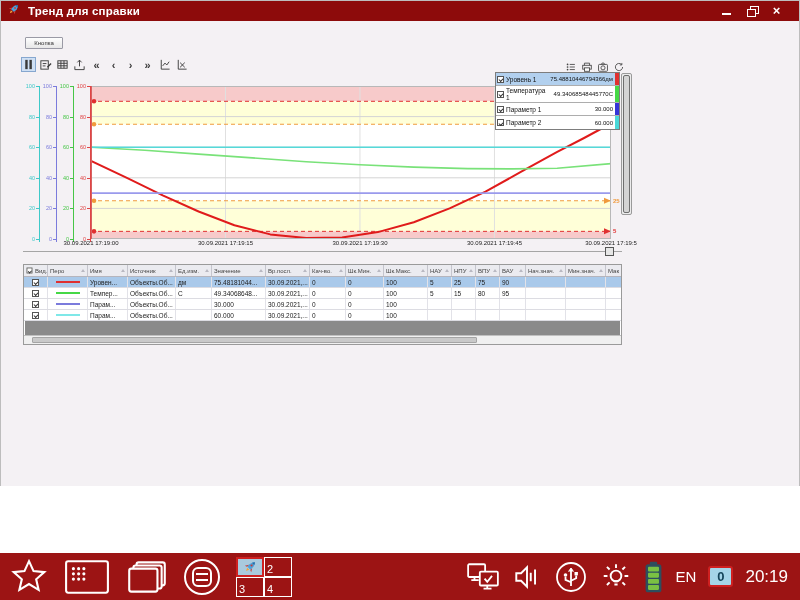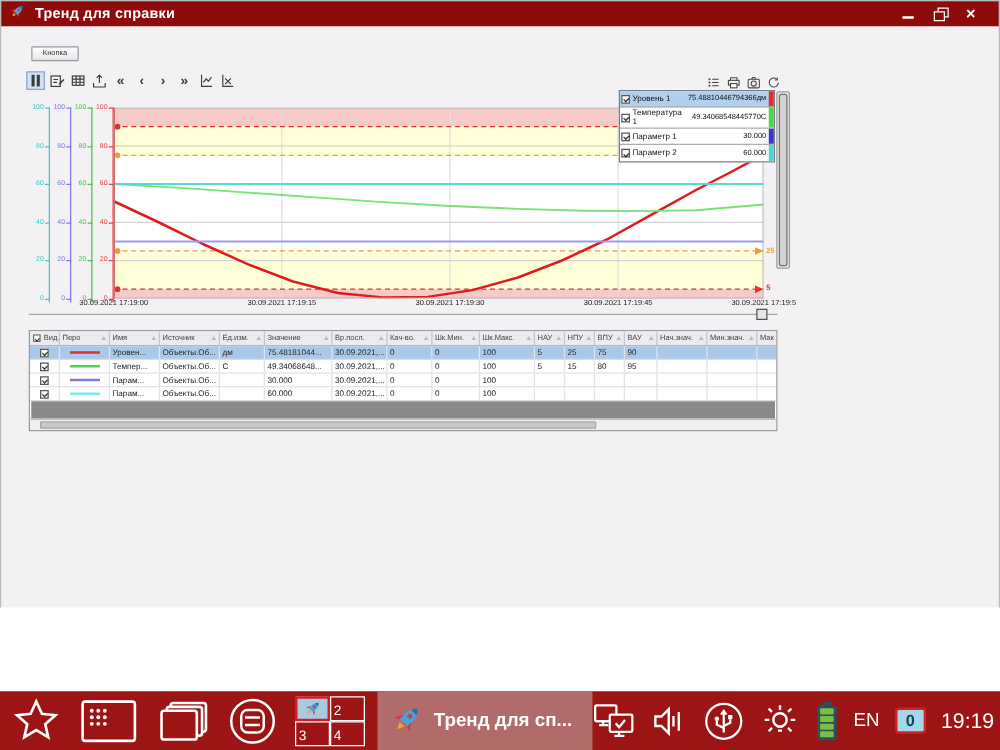--- a/index.html
+++ b/index.html
@@ -528,33 +528,20 @@
               <polygon points="13,23 16 29.5 19,23" fill="#f2a13c"></polygon>
               <path d="M16 9.5l1 2 2.2.2-1.6 1.5.5 2.2-2.1-1.2-2.1 1.2.5-2.2-1.6-1.5 2.2-.2z" fill="#d03a34"></path>
             </g>
           </svg>
         </div>
         <div class="ws">2</div>
         <div class="ws">3</div>
         <div class="ws">4</div>
       </div>
 
-    <div class="taskbtn">
-      <span class="rocket-slot"><svg width="28" height="28" viewBox="0 0 32 32">
-            <g transform="rotate(45 16 16)">
-              <path d="M16 3c3.5 3 5 7.5 5 12v6H11v-6c0-4.5 1.5-9 5-12z" fill="#4aa3dc"></path>
-              <path d="M16 3c1.5 1.3 2.7 3 3.5 5h-7C13.3 6 14.5 4.3 16 3z" fill="#2b6ca3"></path>
-              <polygon points="11,16 6.5,23.5 11,21.5" fill="#d03a34"></polygon>
-              <polygon points="21,16 25.5,23.5 21,21.5" fill="#d03a34"></polygon>
-              <polygon points="13,23 16 29.5 19,23" fill="#f2a13c"></polygon>
-              <path d="M16 9.5l1 2 2.2.2-1.6 1.5.5 2.2-2.1-1.2-2.1 1.2.5-2.2-1.6-1.5 2.2-.2z" fill="#d03a34"></path>
-            </g>
-          </svg></span>
-      <span>Тренд для сп...</span>
-    </div>
 
     <div class="tray">
       <span class="tbicon">
         <svg width="34" height="30" viewBox="0 0 32 28" fill="none" stroke="#fff" stroke-width="1.7">
             <rect x="2" y="2" width="16" height="12" rx="1"></rect>
             <path d="M8 14v3M5 17h7"></path>
             <rect x="13" y="9" width="17" height="13" rx="1" fill="#9c1414"></rect>
             <path d="M17.5 15.5l2.5 3 4.5-5.5"></path>
             <path d="M20 22v3M16.5 25h7.5"></path>
           </svg>
@@ -588,16 +575,16 @@
             <rect x="5.5" y="0.5" width="7" height="3.5" rx="1" fill="#2e4e5e"></rect>
             <rect x="1.5" y="3" width="15" height="26.5" rx="2.5" fill="#2e4e5e"></rect>
             <rect x="3.8" y="5.2" width="10.4" height="4.6" rx="1" fill="#7ac143"></rect>
             <rect x="3.8" y="11" width="10.4" height="4.6" rx="1" fill="#7ac143"></rect>
             <rect x="3.8" y="16.8" width="10.4" height="4.6" rx="1" fill="#7ac143"></rect>
             <rect x="3.8" y="22.6" width="10.4" height="4.6" rx="1" fill="#7ac143"></rect>
           </svg>
       </span>
       <span class="lang">EN</span>
       <span class="badge">0</span>
-      <span class="clock">19:19</span>
+      <span class="clock">20:19</span>
     </div>
   </div>
 </div>
 
 </body></html>

